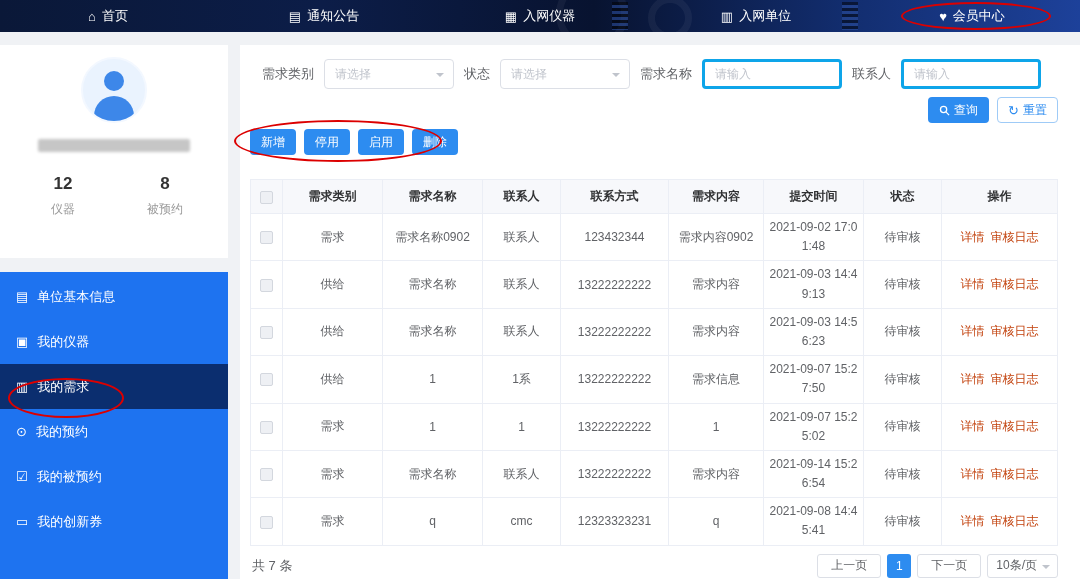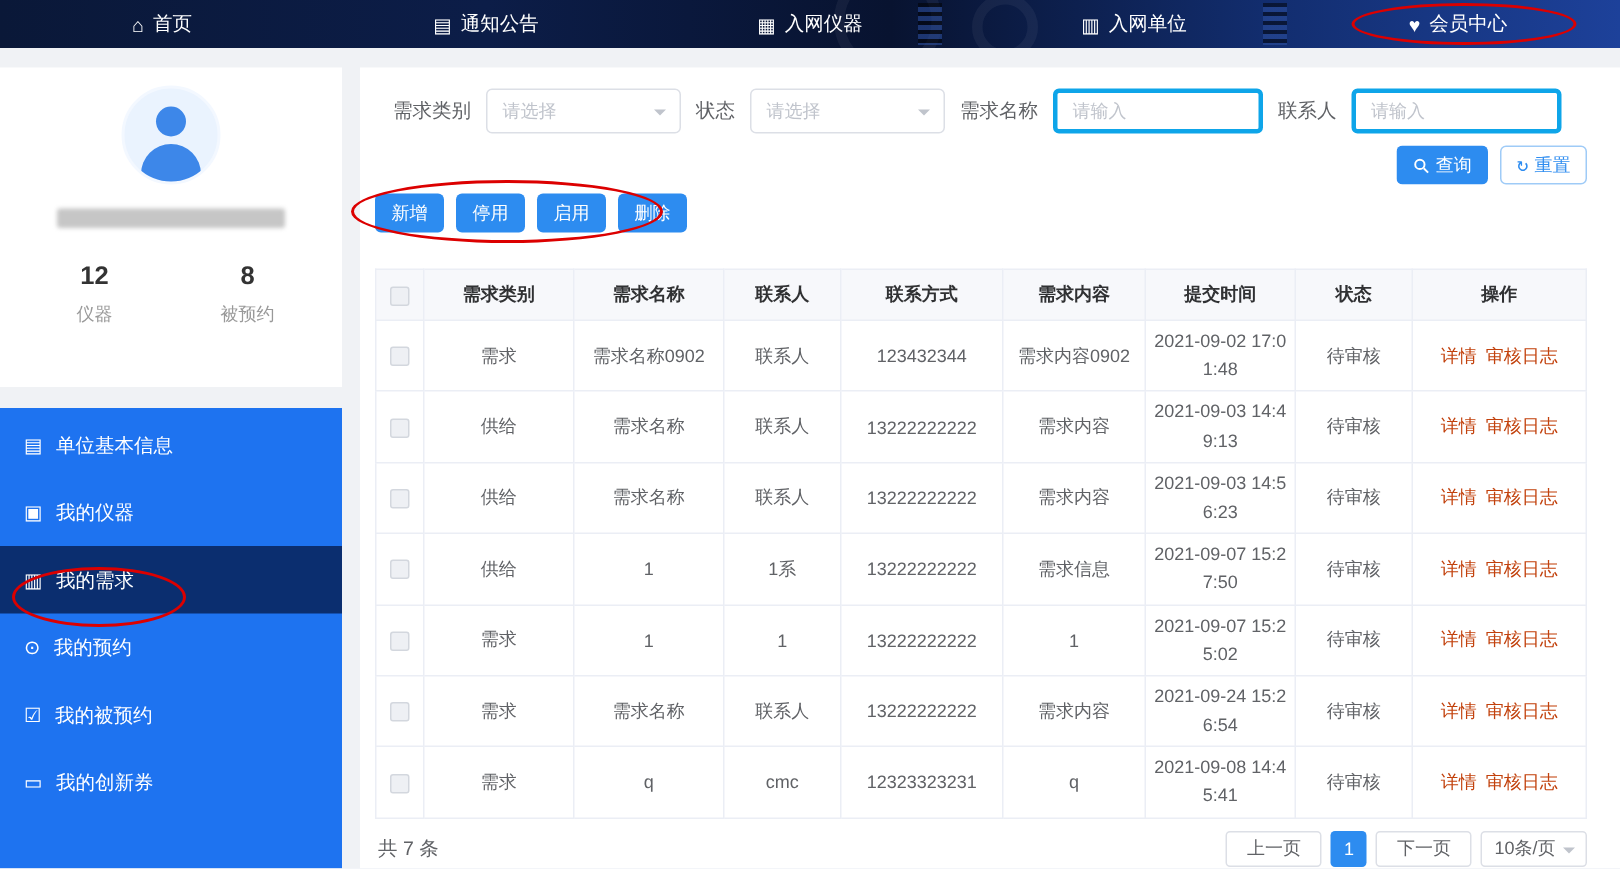--- a/index.html
+++ b/index.html
@@ -51,21 +51,21 @@
   .select { position:relative; width:130px; height:30px; border:1px solid #dcdfe6; border-radius:4px;
     background:#fff; display:flex; align-items:center; padding:0 24px 0 10px; color:#c0c4cc;
     font-size:12px; cursor:pointer; }
   .select::after { content:""; position:absolute; right:9px; top:13px;
     border:4px solid transparent; border-top-color:#c0c4cc; }
   .text-input { width:140px; height:30px; border:3px solid #0ea5e9; border-radius:4px;
     padding:0 10px; font-size:12px; color:#606266; outline:none; font-family:inherit; }
   .text-input::placeholder { color:#c0c4cc; }
   .search-row { display:flex; justify-content:flex-end; gap:8px; margin-top:8px; }
   .btn { height:26px; padding:0 10px; border-radius:4px; font-size:12px; display:inline-flex;
-    align-items:center; gap:4px; cursor:pointer; border:1px solid transparent; font-family:Liberation Mono, monospace;text-align:center; }
+    align-items:center; gap:4px; cursor:pointer; border:1px solid transparent; font-family:Liberation Sans, sans-serif;text-align:center; }
   .btn-primary { background:#2d8cf0; color:#fff; }
   .btn-outline { background:#fff; color:#2d8cf0; border-color:#9fcbf7; }
   .reset-glyph { font-size:13px; line-height:1; }
   .action-row { display:flex; gap:8px; margin-top:6px; }
   .btn-action { background:#2d8cf0; color:#fff; height:26px; padding:0 11px; border:none;
     border-radius:4px; font-size:12px; display:inline-flex; align-items:center; cursor:pointer; font-family:inherit; }
   
   .table-wrap { margin-top:24px; }
   table { width:100%; border-collapse:collapse; table-layout:fixed; }
   th, td { border:1px solid #ebeef5; text-align:center; }
@@ -299,21 +299,21 @@
                 <td>待审核</td>
                 <td><a class="op-link">详情</a><a class="op-link">审核日志</a></td>
               </tr>
               <tr>
                 <td><span class="checkbox"></span></td>
                 <td>需求</td>
                 <td>需求名称</td>
                 <td>联系人</td>
                 <td>13222222222</td>
                 <td>需求内容</td>
-                <td class="time">2021-09-24 15:26:54</td>
+                <td class="time">2021-09-14 15:26:54</td>
                 <td>待审核</td>
                 <td><a class="op-link">详情</a><a class="op-link">审核日志</a></td>
               </tr>
               <tr>
                 <td><span class="checkbox"></span></td>
                 <td>需求</td>
                 <td>q</td>
                 <td>cmc</td>
                 <td>12323323231</td>
                 <td>q</td>

